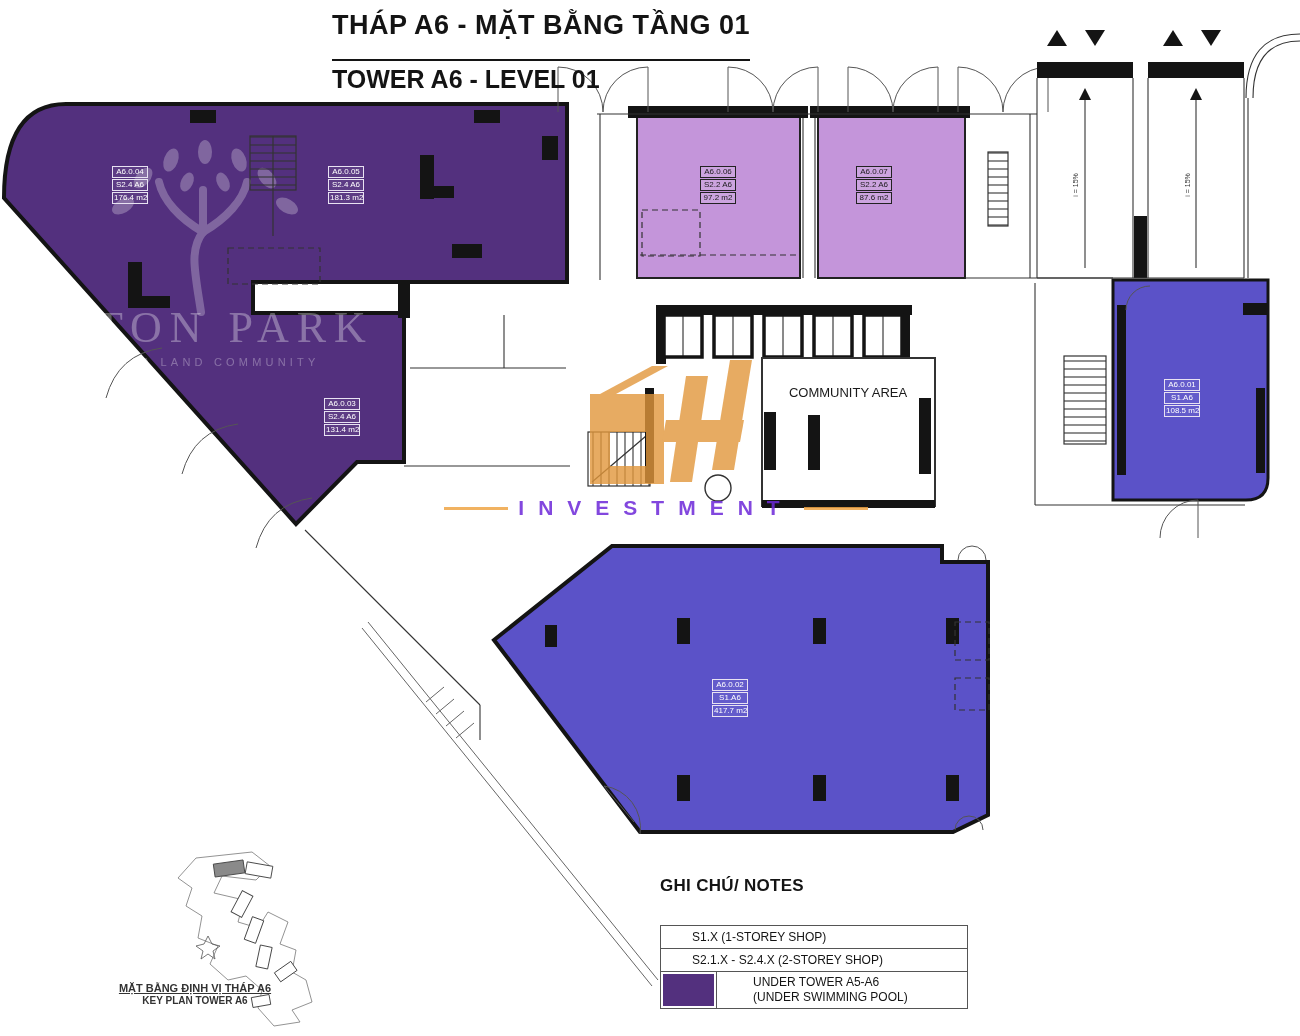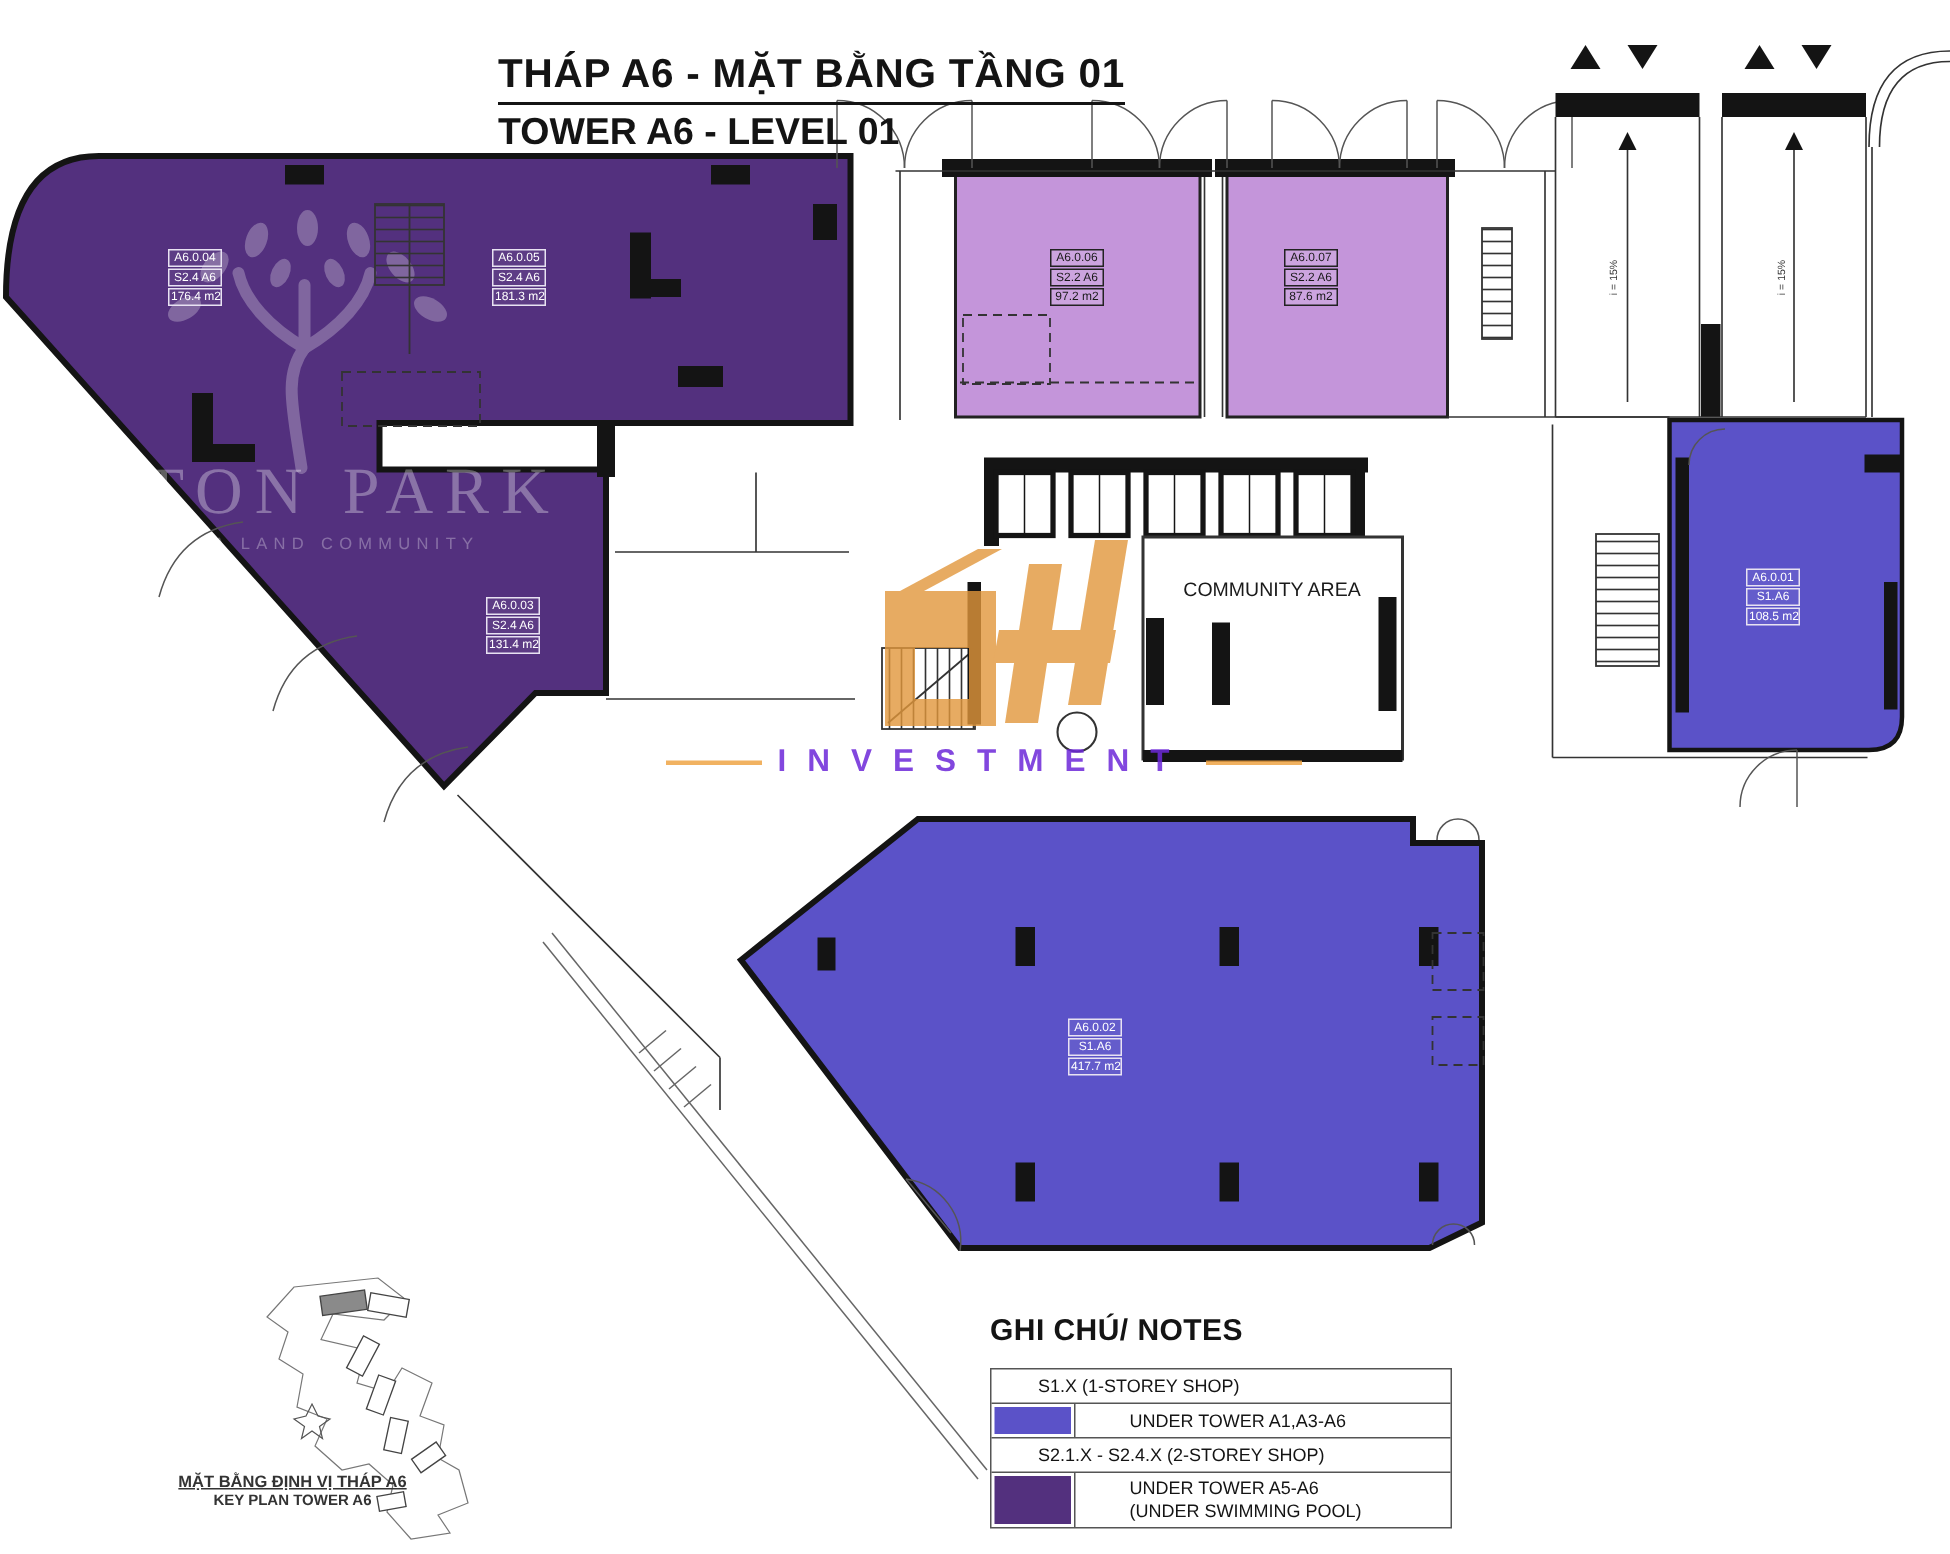--- a/index.html
+++ b/index.html
@@ -4,32 +4,32 @@
 <style>
   html,body{margin:0;padding:0;background:#fff;}
   .stage{position:relative;width:1300px;height:1036px;background:#fff;overflow:hidden;
          font-family:"Liberation Sans",sans-serif;color:#141414;}
   .stage svg{position:absolute;left:0;top:0;}
   .overlay{position:absolute;}
 
   
   .titleblock{position:absolute;left:332px;top:10px;}
   .title-vi{font-size:27px;font-weight:700;letter-spacing:.5px;border-bottom:2.5px solid #141414;
-            padding-bottom:3px;white-space:nowrap;margin-top:24px;}
+            padding-bottom:18px;white-space:nowrap;}
   .title-en{font-size:25px;font-weight:700;margin-top:4px;white-space:nowrap;}
 
   
   .ulabel{position:absolute;width:36px;text-align:center;font-size:8px;line-height:10px;}
   .ulabel .ur{border:1px solid;margin-bottom:1px;padding:0 1px;white-space:nowrap;}
   .ulabel.dark{color:#fff;} .ulabel.dark .ur{border-color:#e8e2f2;background:rgba(255,255,255,0.06);}
   .ulabel.light{color:#1a1a1a;} .ulabel.light .ur{border-color:#222;background:rgba(255,255,255,0.15);}
 
   
   .legend{position:absolute;left:660px;top:876px;width:308px;}
-  .lg-head{font-size:20px;font-weight:600;letter-spacing:.3px;margin-bottom:13px;}
+  .lg-head{font-size:17px;font-weight:600;letter-spacing:.3px;margin-bottom:29px;}
   .lg-table{border:1.5px solid #555;background:#fff;}
   .lg-row{display:flex;align-items:stretch;border-top:1.5px solid #555;min-height:22px;}
   .lg-row:first-child{border-top:none;}
   .lg-swcell{width:56px;flex:0 0 56px;border-right:1.5px solid #555;padding:2px;box-sizing:border-box;}
   .lg-sw{width:100%;height:100%;min-height:16px;}
   .sw-blue{background:#5B52C8;} .sw-lp{background:#C9A1DE;} .sw-dp{background:#53307E;}
   .lg-label{font-size:12px;display:flex;flex-direction:column;justify-content:center;
             padding:3px 4px 3px 12px;line-height:1.25;margin-left:24px;}
   .lg-label.full{padding-left:7px;}
 
@@ -329,26 +329,20 @@
   </div>
 </div>
 
 <div class="legend">
   <div class="lg-head">GHI CHÚ/ NOTES</div>
   <div class="lg-table">
     <div class="lg-row">
       <div class="lg-label full">S1.X (1-STOREY SHOP)</div>
     </div>
     <div class="lg-row">
-      <div class="lg-swcell">
-            <div class="lg-sw sw-blue"></div>
-          </div>
-      <div class="lg-label">UNDER TOWER A1,A3-A6</div>
-    </div>
-    <div class="lg-row">
       <div class="lg-label full">S2.1.X - S2.4.X (2-STOREY SHOP)</div>
     </div>
     <div class="lg-row">
       <div class="lg-swcell">
             <div class="lg-sw sw-dp"></div>
           </div>
       <div class="lg-label">
         <div>UNDER TOWER A5-A6</div>
         <div>(UNDER SWIMMING POOL)</div>
       </div>

